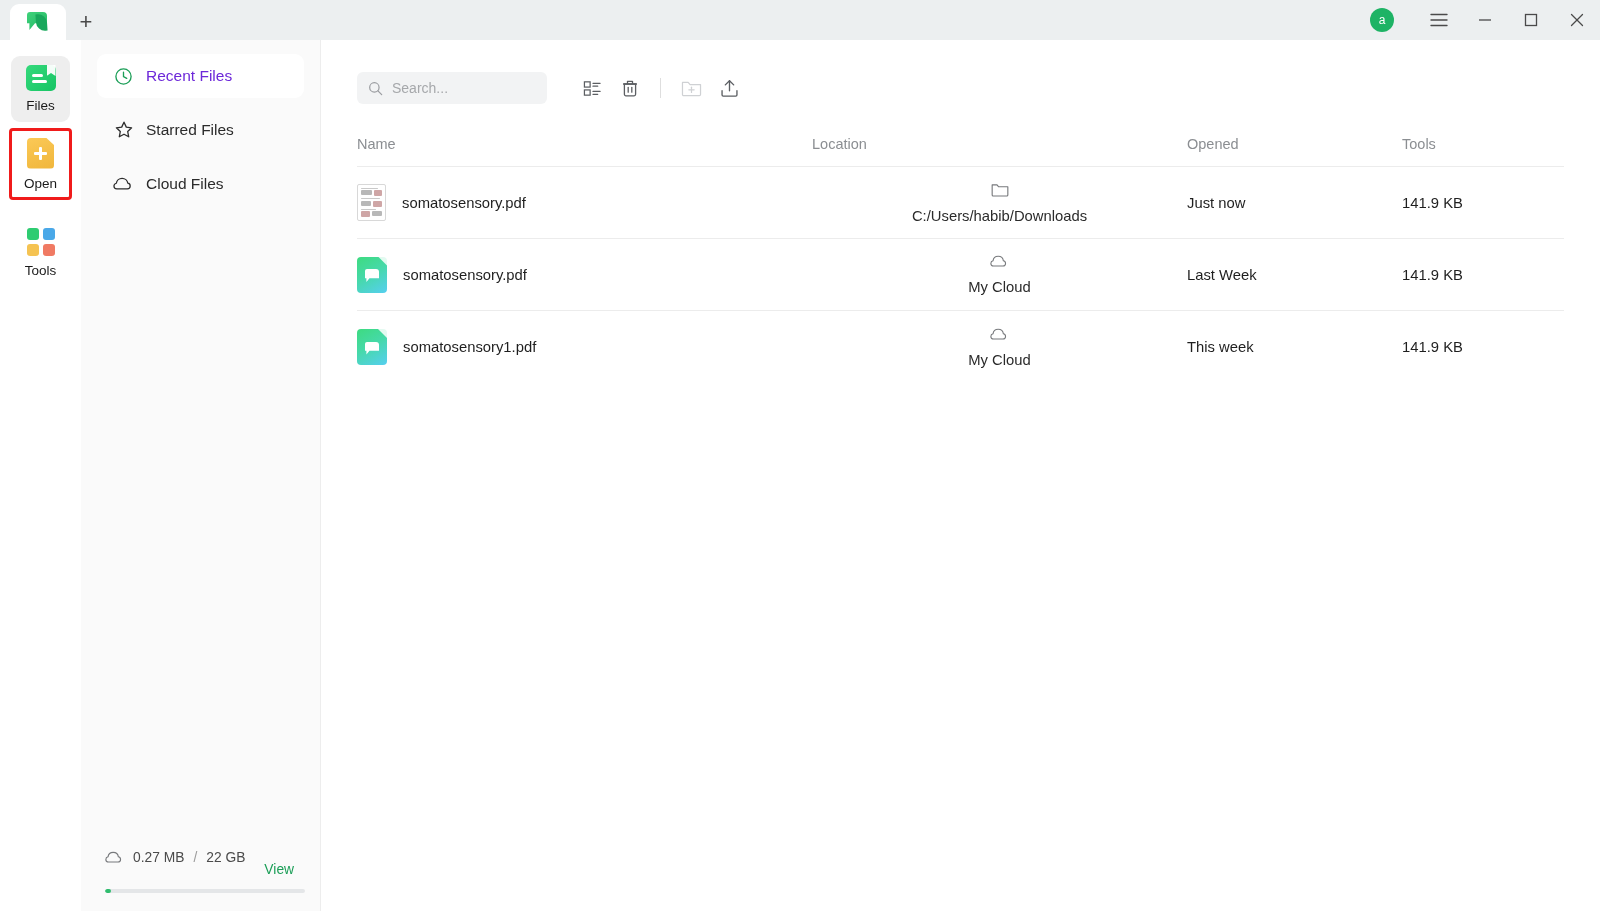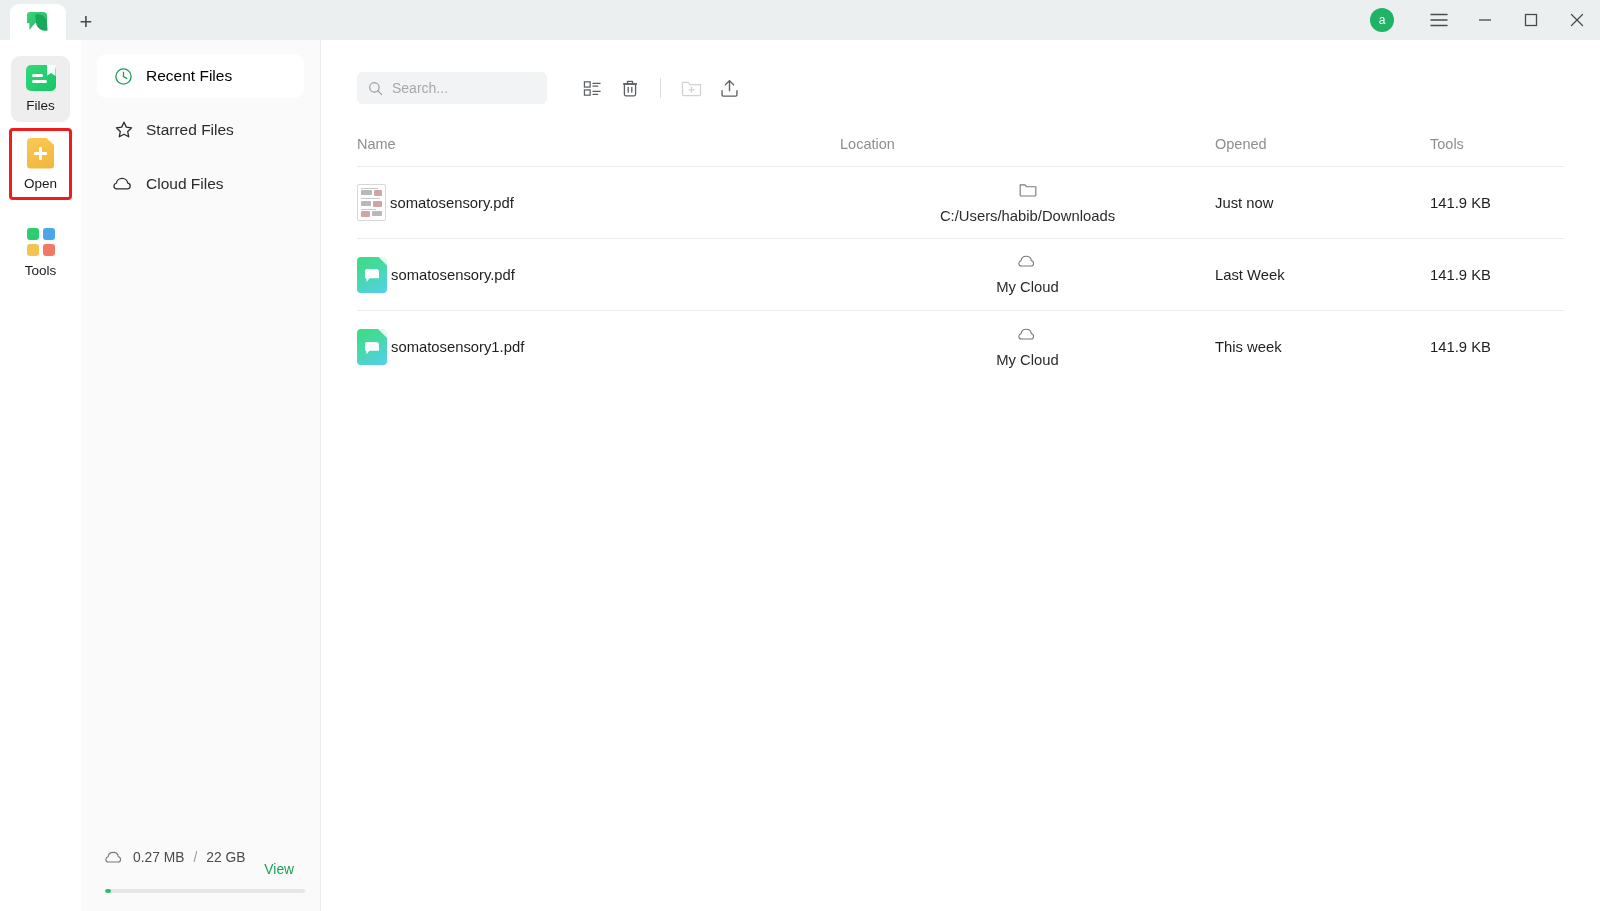--- a/index.html
+++ b/index.html
@@ -144,21 +144,21 @@
     height: 44px;
     margin: 0 16px 10px 16px;
     border-radius: 9px;
     display: flex; align-items: center;
     gap: 12px;
     padding-left: 16px;
     cursor: pointer;
     color: #2b2b2b;
     font-size: 15.5px;
   }
-  .side-item.active { background: #ffffff; color: #000000; }
+  .side-item.active { background: #ffffff; color: #6d28d9; }
   .side-item .sico { width: 21px; height: 21px; display:flex; align-items:center; justify-content:center; }
 
   .storage {
     margin-top: auto;
     padding: 0 0 18px 0;
   }
   .storage-row {
     display: flex; align-items: center;
     gap: 9px;
     padding-left: 24px;
@@ -213,34 +213,34 @@
   
   .table { padding: 0 36px 0 36px; }
   .thead {
     display: flex;
     font-size: 14.5px;
     color: #8b8e92;
     padding-bottom: 14px;
     border-bottom: 1px solid #ececec;
   }
   .col-name { width: 455px; flex: 0 0 455px; }
-  .col-loc  { width: 375px; flex: 0 0 375px; margin-left: 28px; }
+  .col-loc  { width: 375px; flex: 0 0 375px; }
   .col-open { width: 215px; flex: 0 0 215px; }
   .col-size { flex: 1; }
 
   .trow {
     display: flex; align-items: center;
     height: 72px;
     border-bottom: 1px solid #ececec;
     font-size: 14.8px;
     color: #1f1f1f;
     cursor: pointer;
   }
   .cell { display: flex; align-items: center; }
-  .fname { gap: 4px; }
+  .fname { gap: 16px; }
   .loc { gap: 10px; color: #2b2b2b; flex-direction: column; }
 
   
   .thumb-doc {
     width: 29px; height: 37px;
     background: #ffffff;
     border: 1px solid #d8d8d8;
     border-radius: 2px;
     padding: 3px 3px;
     display: flex; flex-direction: column; gap: 2px;

